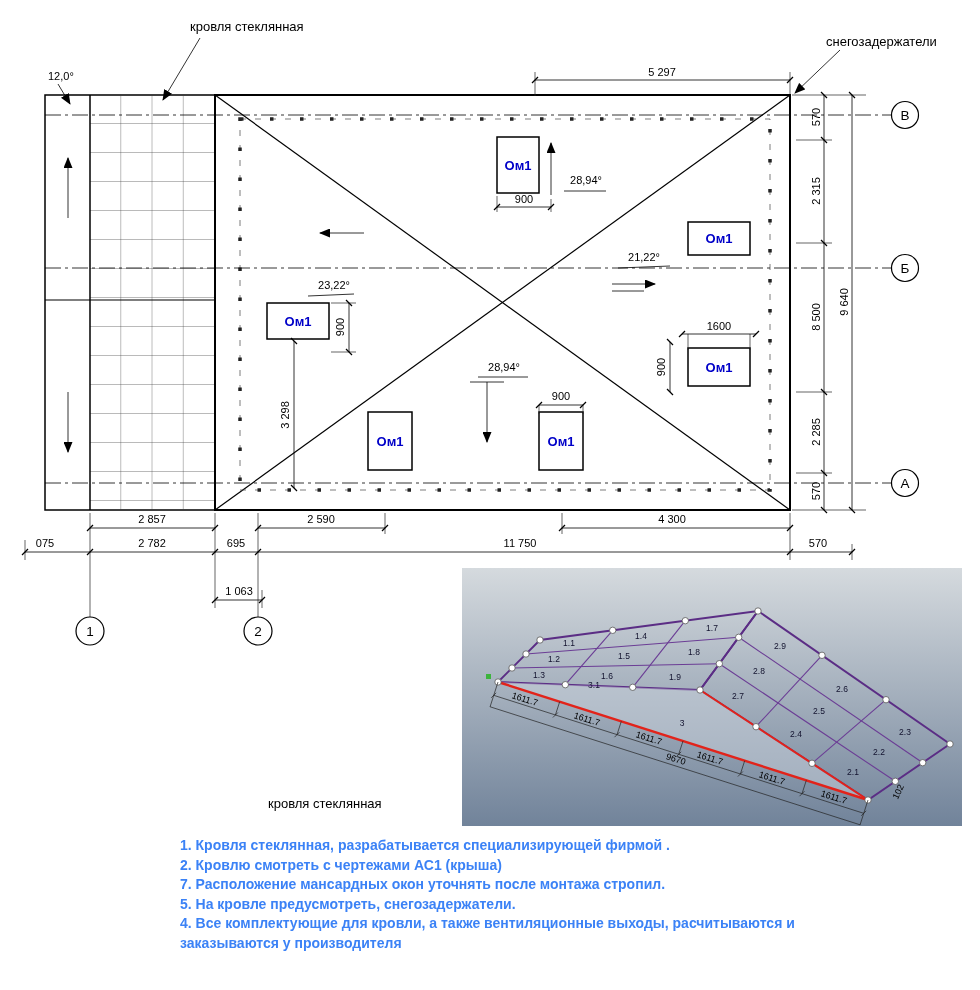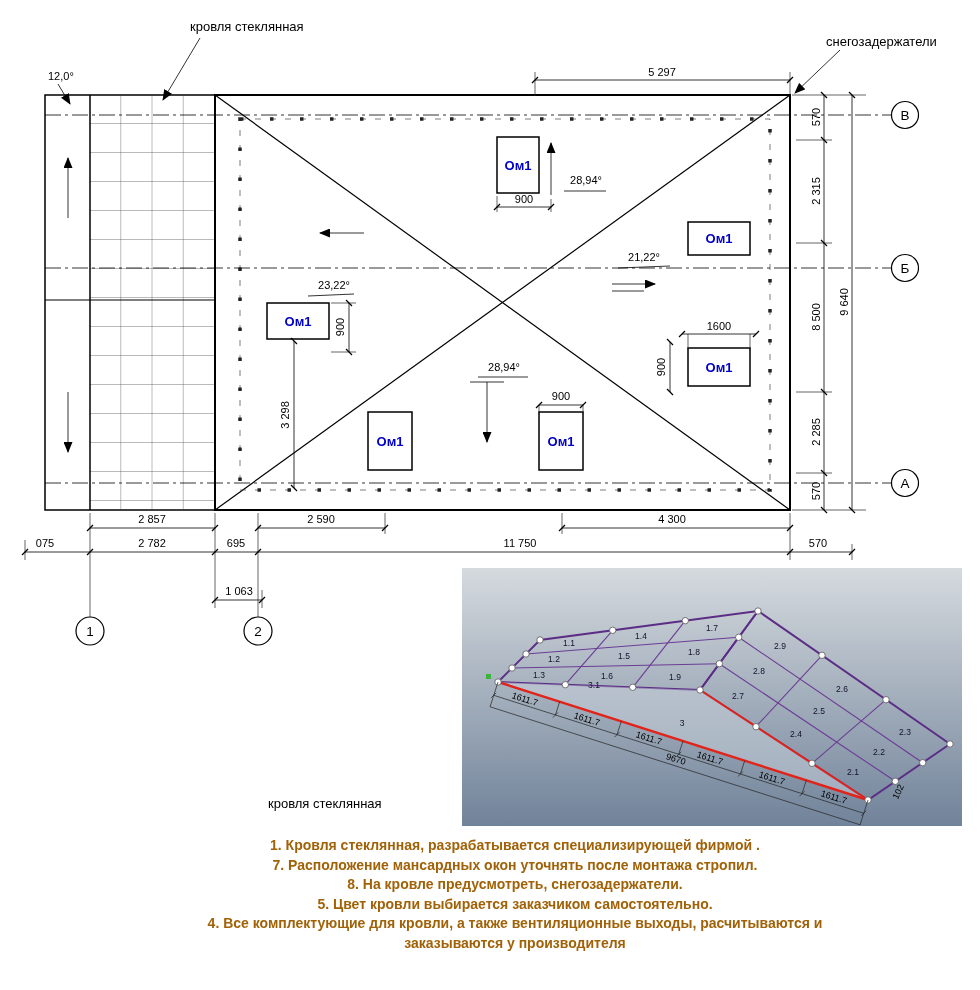--- a/index.html
+++ b/index.html
@@ -17,21 +17,21 @@
   .s15{stroke:#000;stroke-width:1.5;fill:none;}
   .s2{stroke:#000;stroke-width:2;fill:none;}
   .diml{stroke:#000;stroke-width:0.8;fill:none;}
   .axis{stroke:#000;stroke-width:0.8;fill:none;stroke-dasharray:16 4 3 4;}
   .win{fill:#ffffff;stroke:#000;stroke-width:1.5;}
   .purp2{stroke:#5b2d85;stroke-width:1.9;fill:none;}
   .purp1{stroke:#6b3d95;stroke-width:1.1;fill:none;}
   .redl{stroke:#e2231a;fill:none;}
   .thin{stroke:#222;stroke-width:0.7;fill:none;}
   .notes{position:absolute;left:180px;top:836px;width:670px;
-         font:600 14px/1.4 "Liberation Sans","DejaVu Sans",sans-serif;color:#a16207;text-align:center;}
+         font:600 14px/1.4 "Liberation Sans","DejaVu Sans",sans-serif;color:#3b82f6;}
 </style>
 </head>
 <body>
 
 <div class="page">
 
 <svg width="980" height="990" viewBox="0 0 980 990">
   <defs>
     <pattern id="scales" width="18" height="9" patternUnits="userSpaceOnUse">
       <rect width="18" height="9" fill="#ffffff"></rect>
@@ -327,19 +327,19 @@
       <text x="833" y="800" class="isod" text-anchor="middle" transform="rotate(17.7 833 800)">1611.7</text>
       <text x="675" y="762" class="isod" text-anchor="middle" transform="rotate(17.7 675 762)">9670</text>
       <text x="901" y="793" class="isod" text-anchor="middle" transform="rotate(-65 901 793)">102</text>
     </g>
   </g>
 </svg>
 
 
 <div class="notes">
   <div>1. Кровля стеклянная, разрабатывается специализирующей фирмой .</div>
+  <div>2. Кровлю смотреть с чертежами АС1 (крыша)</div>
   <div>7. Расположение мансардных окон уточнять после монтажа стропил.</div>
-  <div>8. На кровле предусмотреть, снегозадержатели.</div>
-  <div>5. Цвет кровли выбирается заказчиком самостоятельно.</div>
+  <div>5. На кровле предусмотреть, снегозадержатели.</div>
   <div>4. Все комплектующие для кровли, а также вентиляционные выходы, расчитываются и заказываются у производителя</div>
 </div>
 
 </div>
 
 </body></html>

